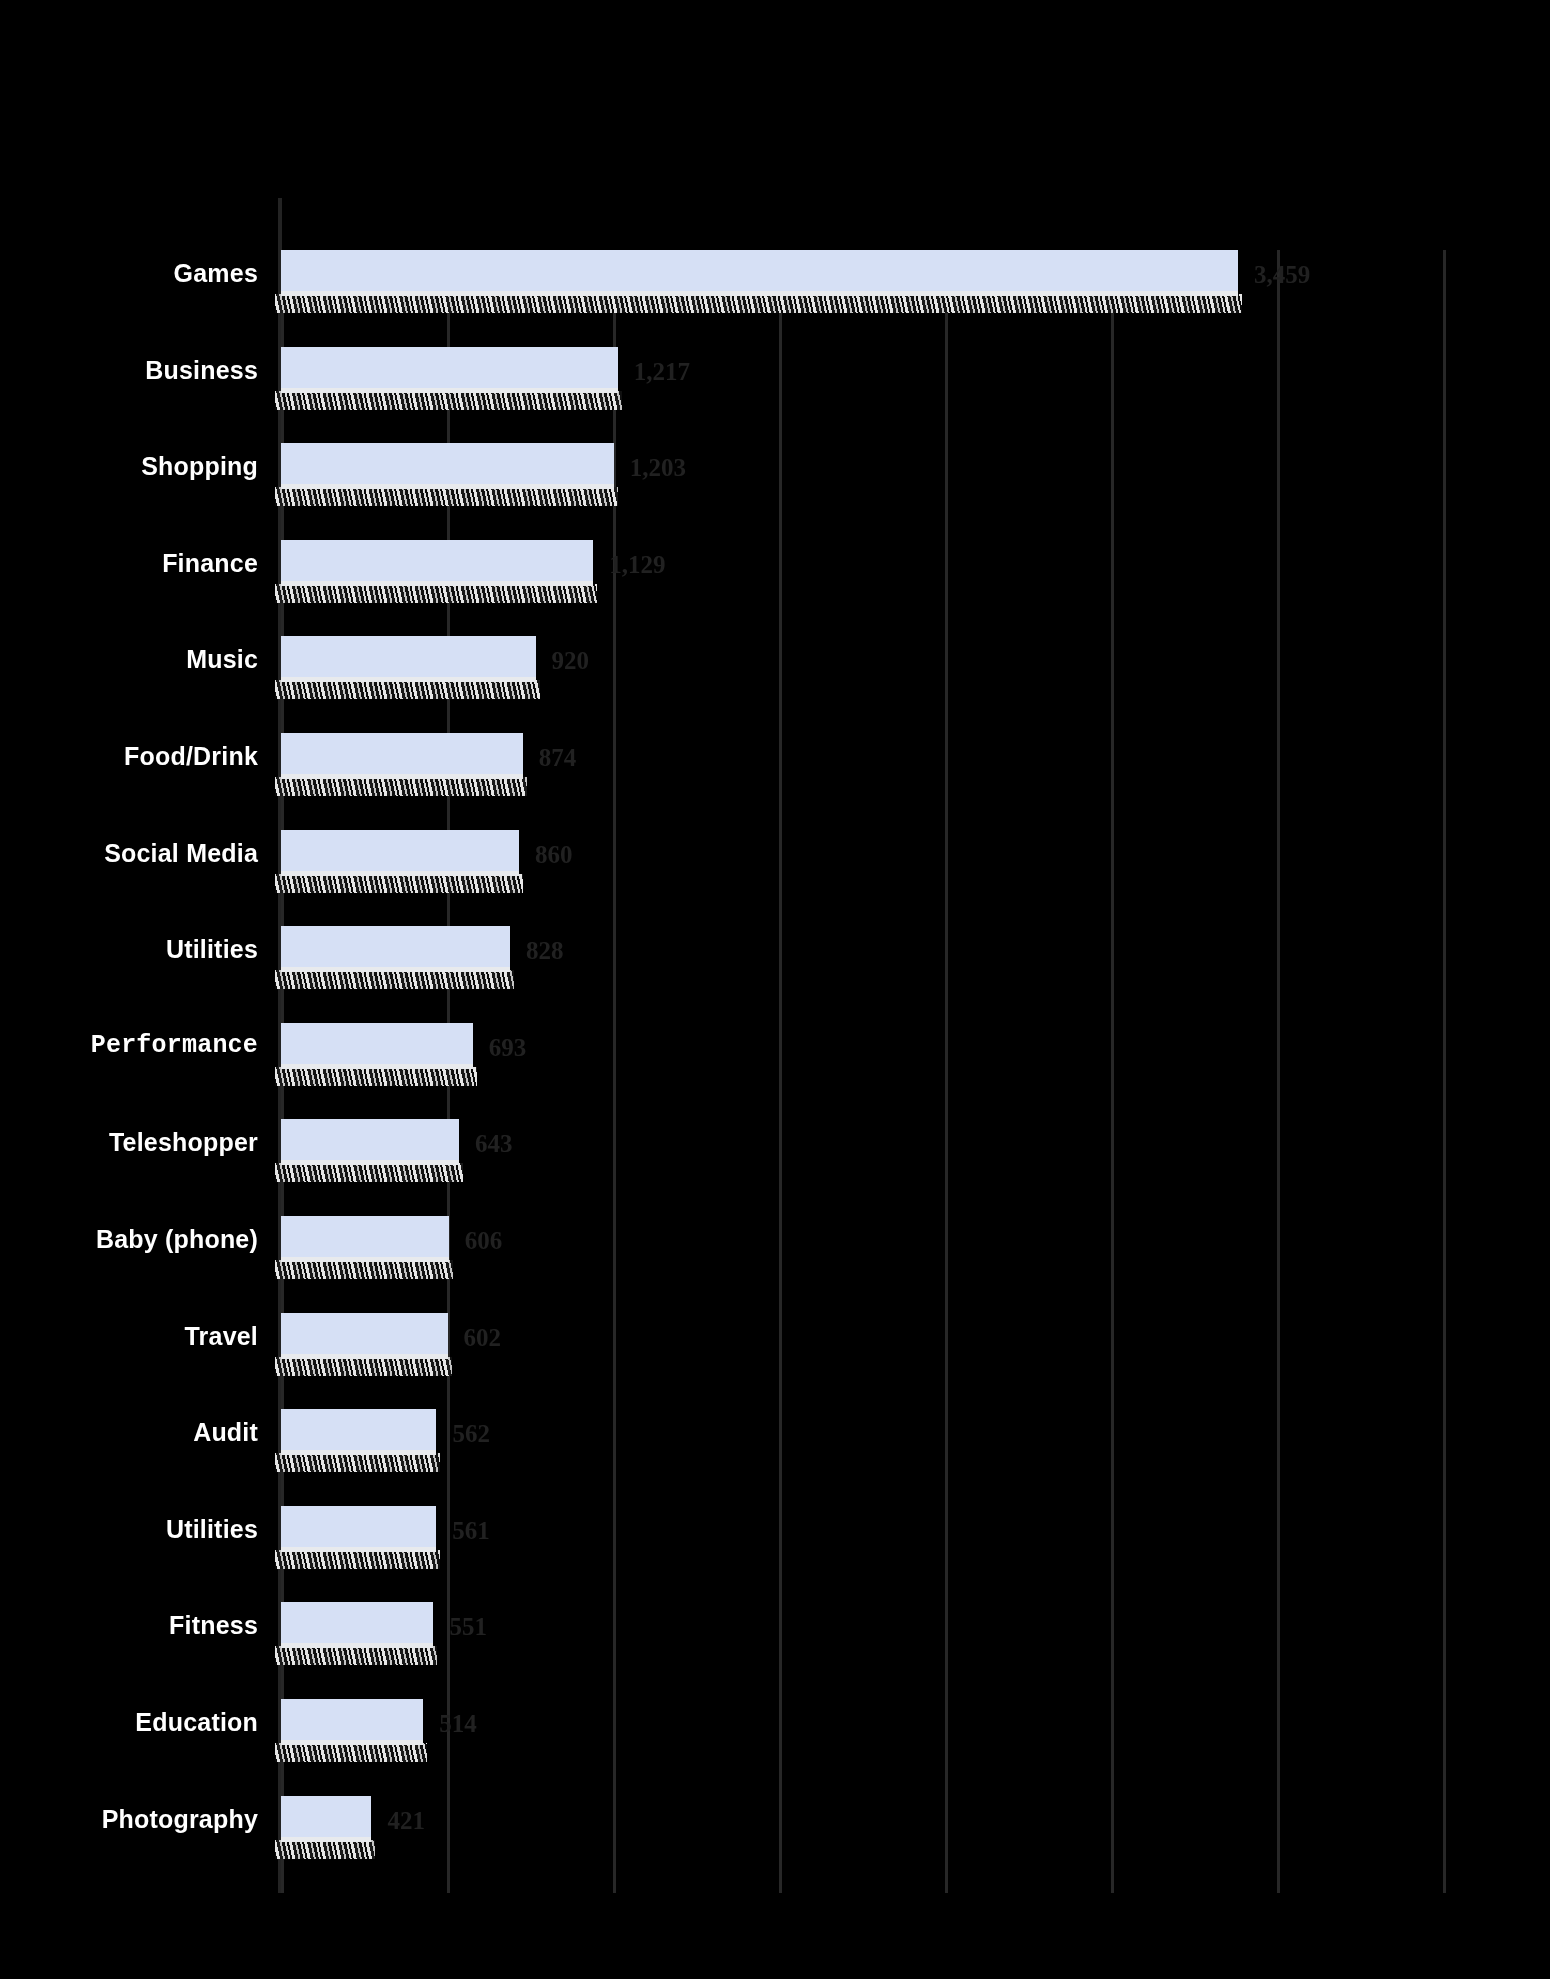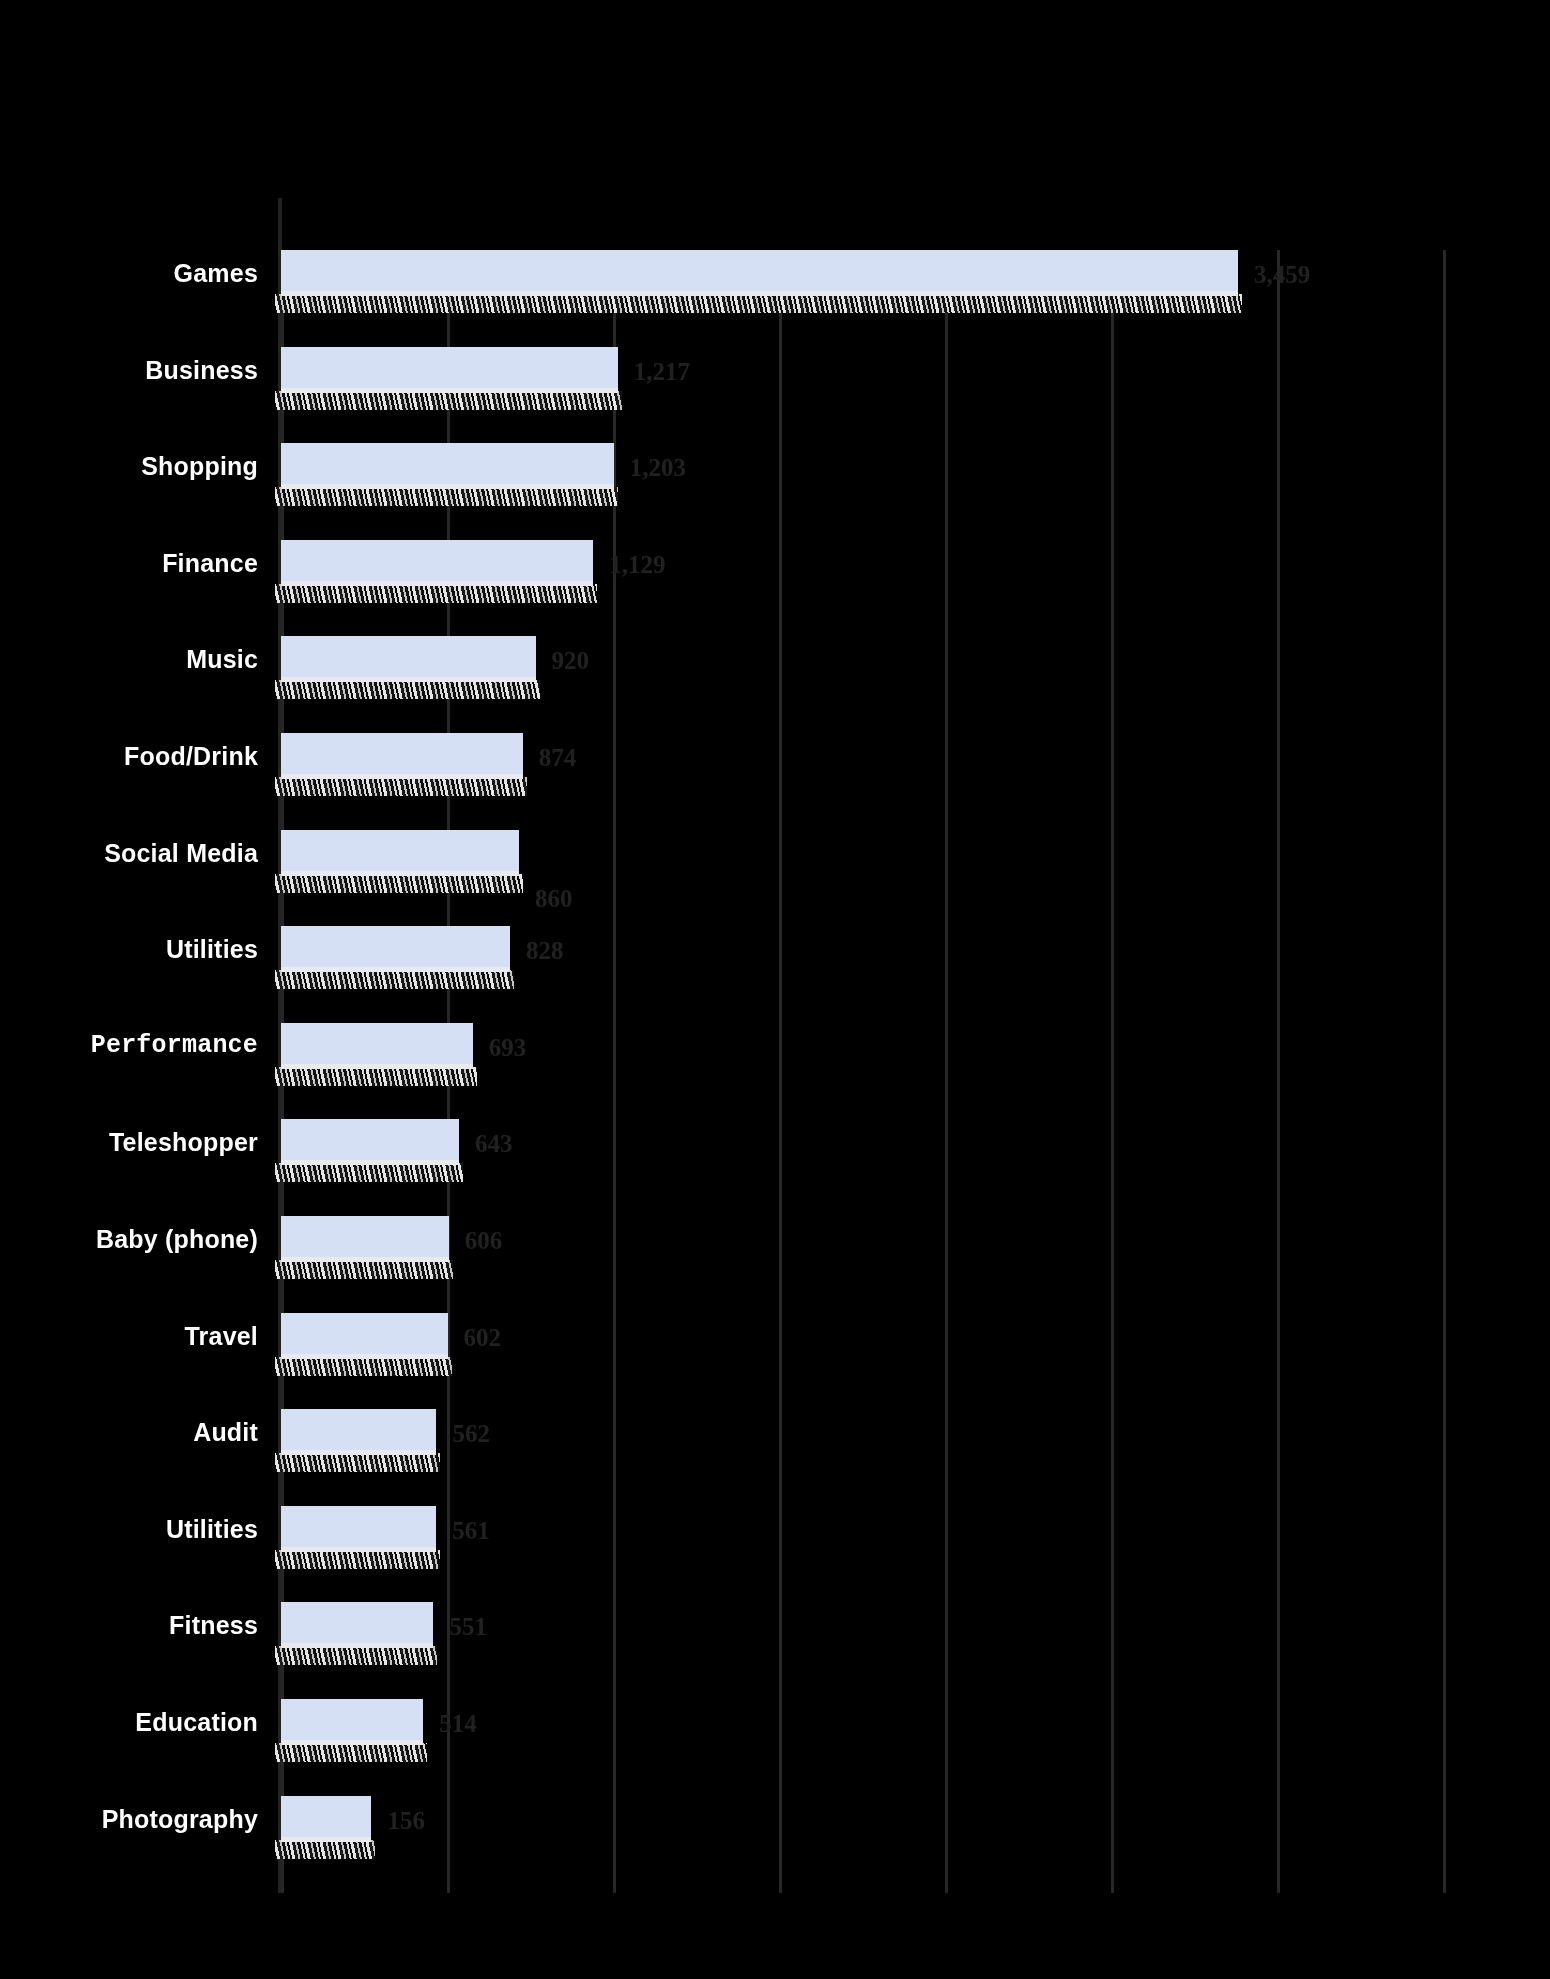--- a/index.html
+++ b/index.html
@@ -170,21 +170,21 @@
             <div class="bar-hatch" style="width: 251.807px;"></div>
             <div class="bar" style="width: 241.807px; background: rgb(214, 224, 245);"></div>
           </div>
           <div class="val-label" style="left: 257.807px; top: 10px;">874</div>
         </div>
         <div class="row" style="top: 579.6px; width: 1162px;">
           <div class="bar-wrap" style="width: 237.933px;">
             <div class="bar-hatch" style="width: 247.933px;"></div>
             <div class="bar" style="width: 237.933px; background: rgb(214, 224, 245);"></div>
           </div>
-          <div class="val-label" style="left: 253.933px; top: 10px; margin-top: 44px;">860</div>
+          <div class="val-label" style="left: 253.933px; top: 10px;">860</div>
         </div>
         <div class="row" style="top: 676.2px; width: 1162px;">
           <div class="bar-wrap" style="width: 229.08px;">
             <div class="bar-hatch" style="width: 239.08px;"></div>
             <div class="bar" style="width: 229.08px; background: rgb(214, 224, 245);"></div>
           </div>
           <div class="val-label" style="left: 245.08px; top: 10px;">828</div>
         </div>
         <div class="row" style="top: 772.8px; width: 1162px;">
           <div class="bar-wrap" style="width: 191.73px;">
@@ -240,21 +240,21 @@
             <div class="bar-hatch" style="width: 152.207px;"></div>
             <div class="bar" style="width: 142.207px; background: rgb(214, 224, 245);"></div>
           </div>
           <div class="val-label" style="left: 158.207px; top: 10px;">514</div>
         </div>
         <div class="row" style="top: 1545.6px; width: 1162px;">
           <div class="bar-wrap" style="width: 90.47px;">
             <div class="bar-hatch" style="width: 100.47px;"></div>
             <div class="bar" style="width: 90.47px; background: rgb(214, 224, 245);"></div>
           </div>
-          <div class="val-label" style="left: 106.47px; top: 10px;">156</div>
+          <div class="val-label" style="left: 106.47px; top: 10px;">421</div>
         </div>
       </div>
   </div>
 
   <div id="cat-labels">
       <div class="cat-label" style="top: 258px;">Games</div>
       <div class="cat-label" style="top: 354.6px;">Business</div>
       <div class="cat-label" style="top: 451.2px;">Shopping</div>
       <div class="cat-label" style="top: 547.8px;">Finance</div>
       <div class="cat-label" style="top: 644.4px;">Music</div>

